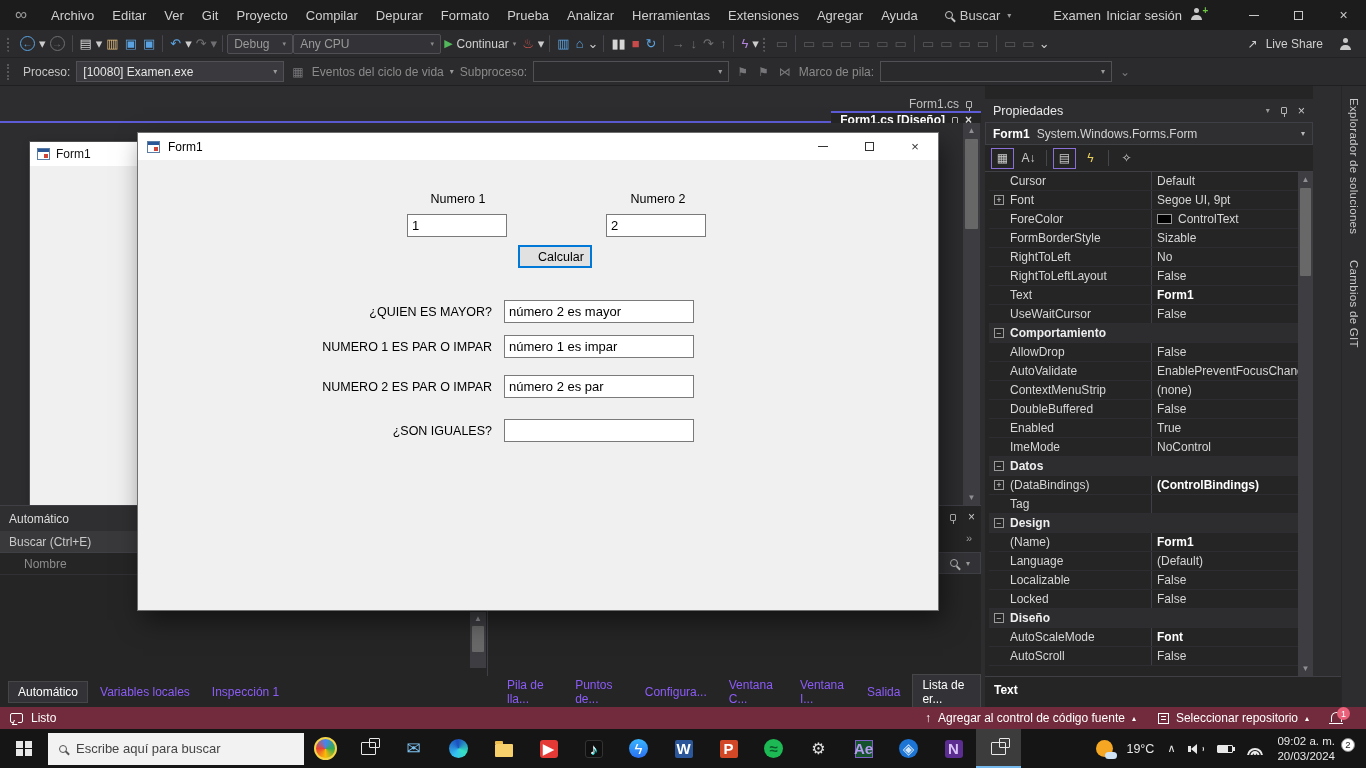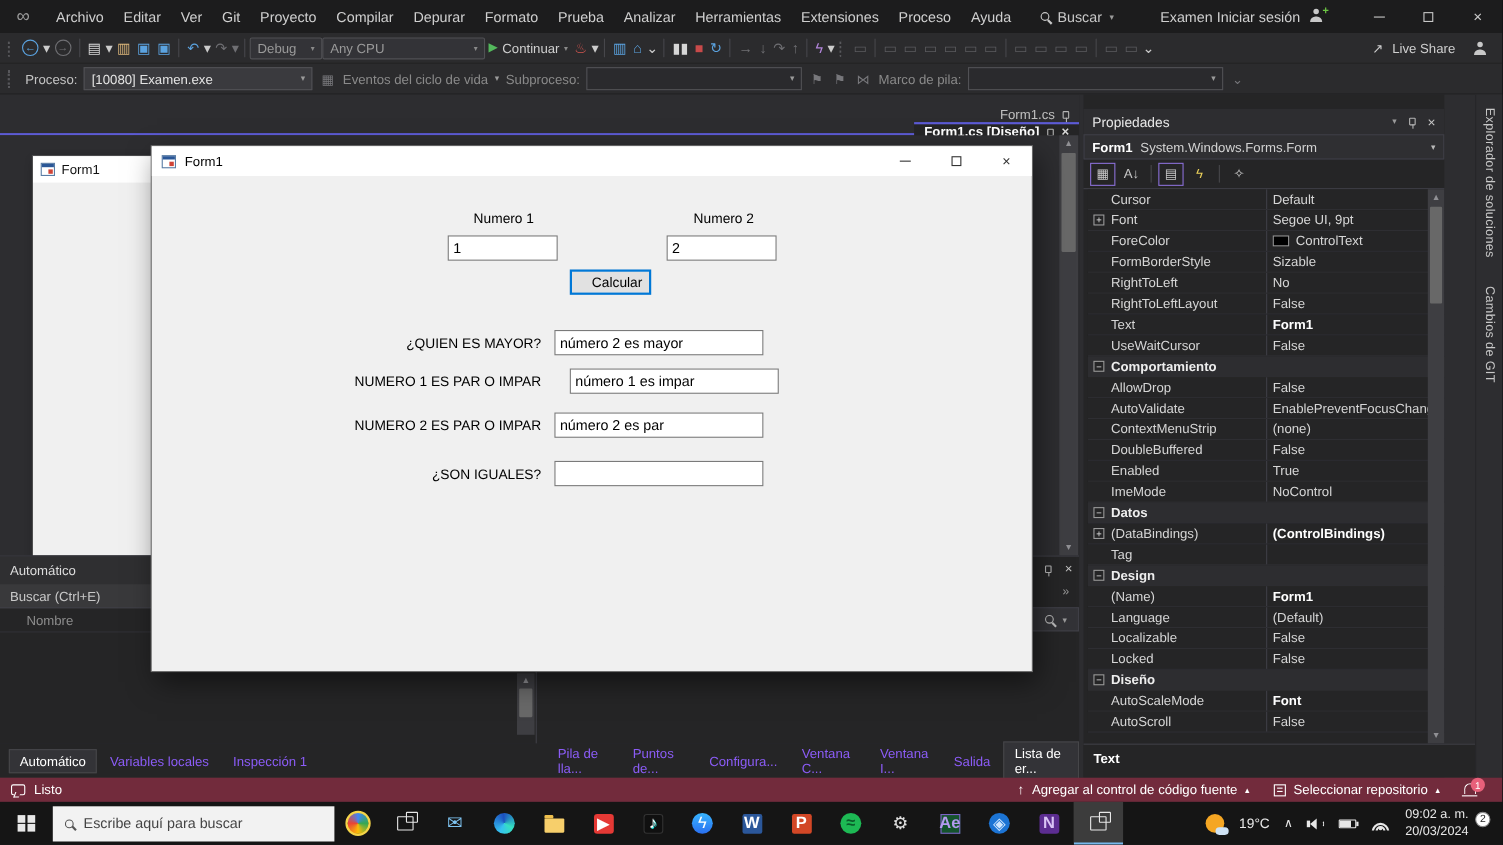--- a/index.html
+++ b/index.html
@@ -146,21 +146,21 @@
   #appform .fbtns{margin-left:auto;display:flex;height:100%;}
   #appform .fbtn{width:46px;display:flex;align-items:center;justify-content:center;color:#333;font-size:13px;}
   .fdash{width:10px;border-bottom:1px solid #333;}
   .fmax{width:9px;height:9px;border:1px solid #333;}
   #fbody{position:absolute;left:0;top:27px;right:0;bottom:0;color:#000;}
   .flabel{position:absolute;font-size:12.5px;color:#000;text-align:center;}
   .ftext{position:absolute;height:23px;background:#fff;border:1px solid #7a7a7a;font-size:13px;color:#000;display:flex;align-items:center;padding-left:4px;}
   #fcalc{position:absolute;left:380px;top:85px;width:74px;height:23px;background:#e1e1e1;border:2px solid #0078d7;display:flex;align-items:center;justify-content:center;font-size:12.5px;color:#000;padding-left:12px;}
   #frows{position:absolute;left:0;top:140px;right:0;}
   .frow{position:relative;height:23px;display:flex;align-items:center;}
-  .frow:nth-of-type(2){margin-top:12px;gap:14px;}
+  .frow:nth-of-type(2){margin-top:12px;}
   .frow:nth-of-type(3){margin-top:17px;}
   .frow:nth-of-type(4){margin-top:21px;}
   .frow .rlabel{width:366px;text-align:right;padding-right:12px;font-size:12.5px;color:#000;}
   .frow .rbox{width:190px;height:23px;background:#fff;border:1px solid #7a7a7a;font-size:13px;display:flex;align-items:center;padding-left:4px;color:#000;}
 
   
   #statusbar{left:0;top:707px;width:1366px;height:22px;background:#722b3c;display:flex;align-items:center;color:#fff;font-size:12px;padding:0 10px;gap:8px;z-index:70;}
   .bubble{width:13px;height:10px;border:1px solid #fff;border-radius:2px;position:relative;display:inline-block;}
   .bubble::after{content:"";position:absolute;left:2px;bottom:-3px;width:4px;height:4px;background:#722b3c;border-left:1px solid #fff;border-bottom:1px solid #fff;transform:skewX(-20deg);}
   #sb-right{margin-left:auto;display:flex;align-items:center;gap:22px;}
@@ -231,21 +231,21 @@
         <span class="menu-item">Ver</span>
         <span class="menu-item">Git</span>
         <span class="menu-item">Proyecto</span>
         <span class="menu-item">Compilar</span>
         <span class="menu-item">Depurar</span>
         <span class="menu-item">Formato</span>
         <span class="menu-item">Prueba</span>
         <span class="menu-item">Analizar</span>
         <span class="menu-item">Herramientas</span>
         <span class="menu-item">Extensiones</span>
-        <span class="menu-item">Proceso</span>
+        <span class="menu-item">Agregar</span>
         <span class="menu-item">Ayuda</span>
       </span>
     <span id="tb-search">
       <i class="mag"></i>
       <span>Buscar</span>
       <span class="caret-sm">▾</span>
     </span>
     <span id="tb-project">Examen</span>
     <span id="signin">
       <span>Iniciar sesión</span>

